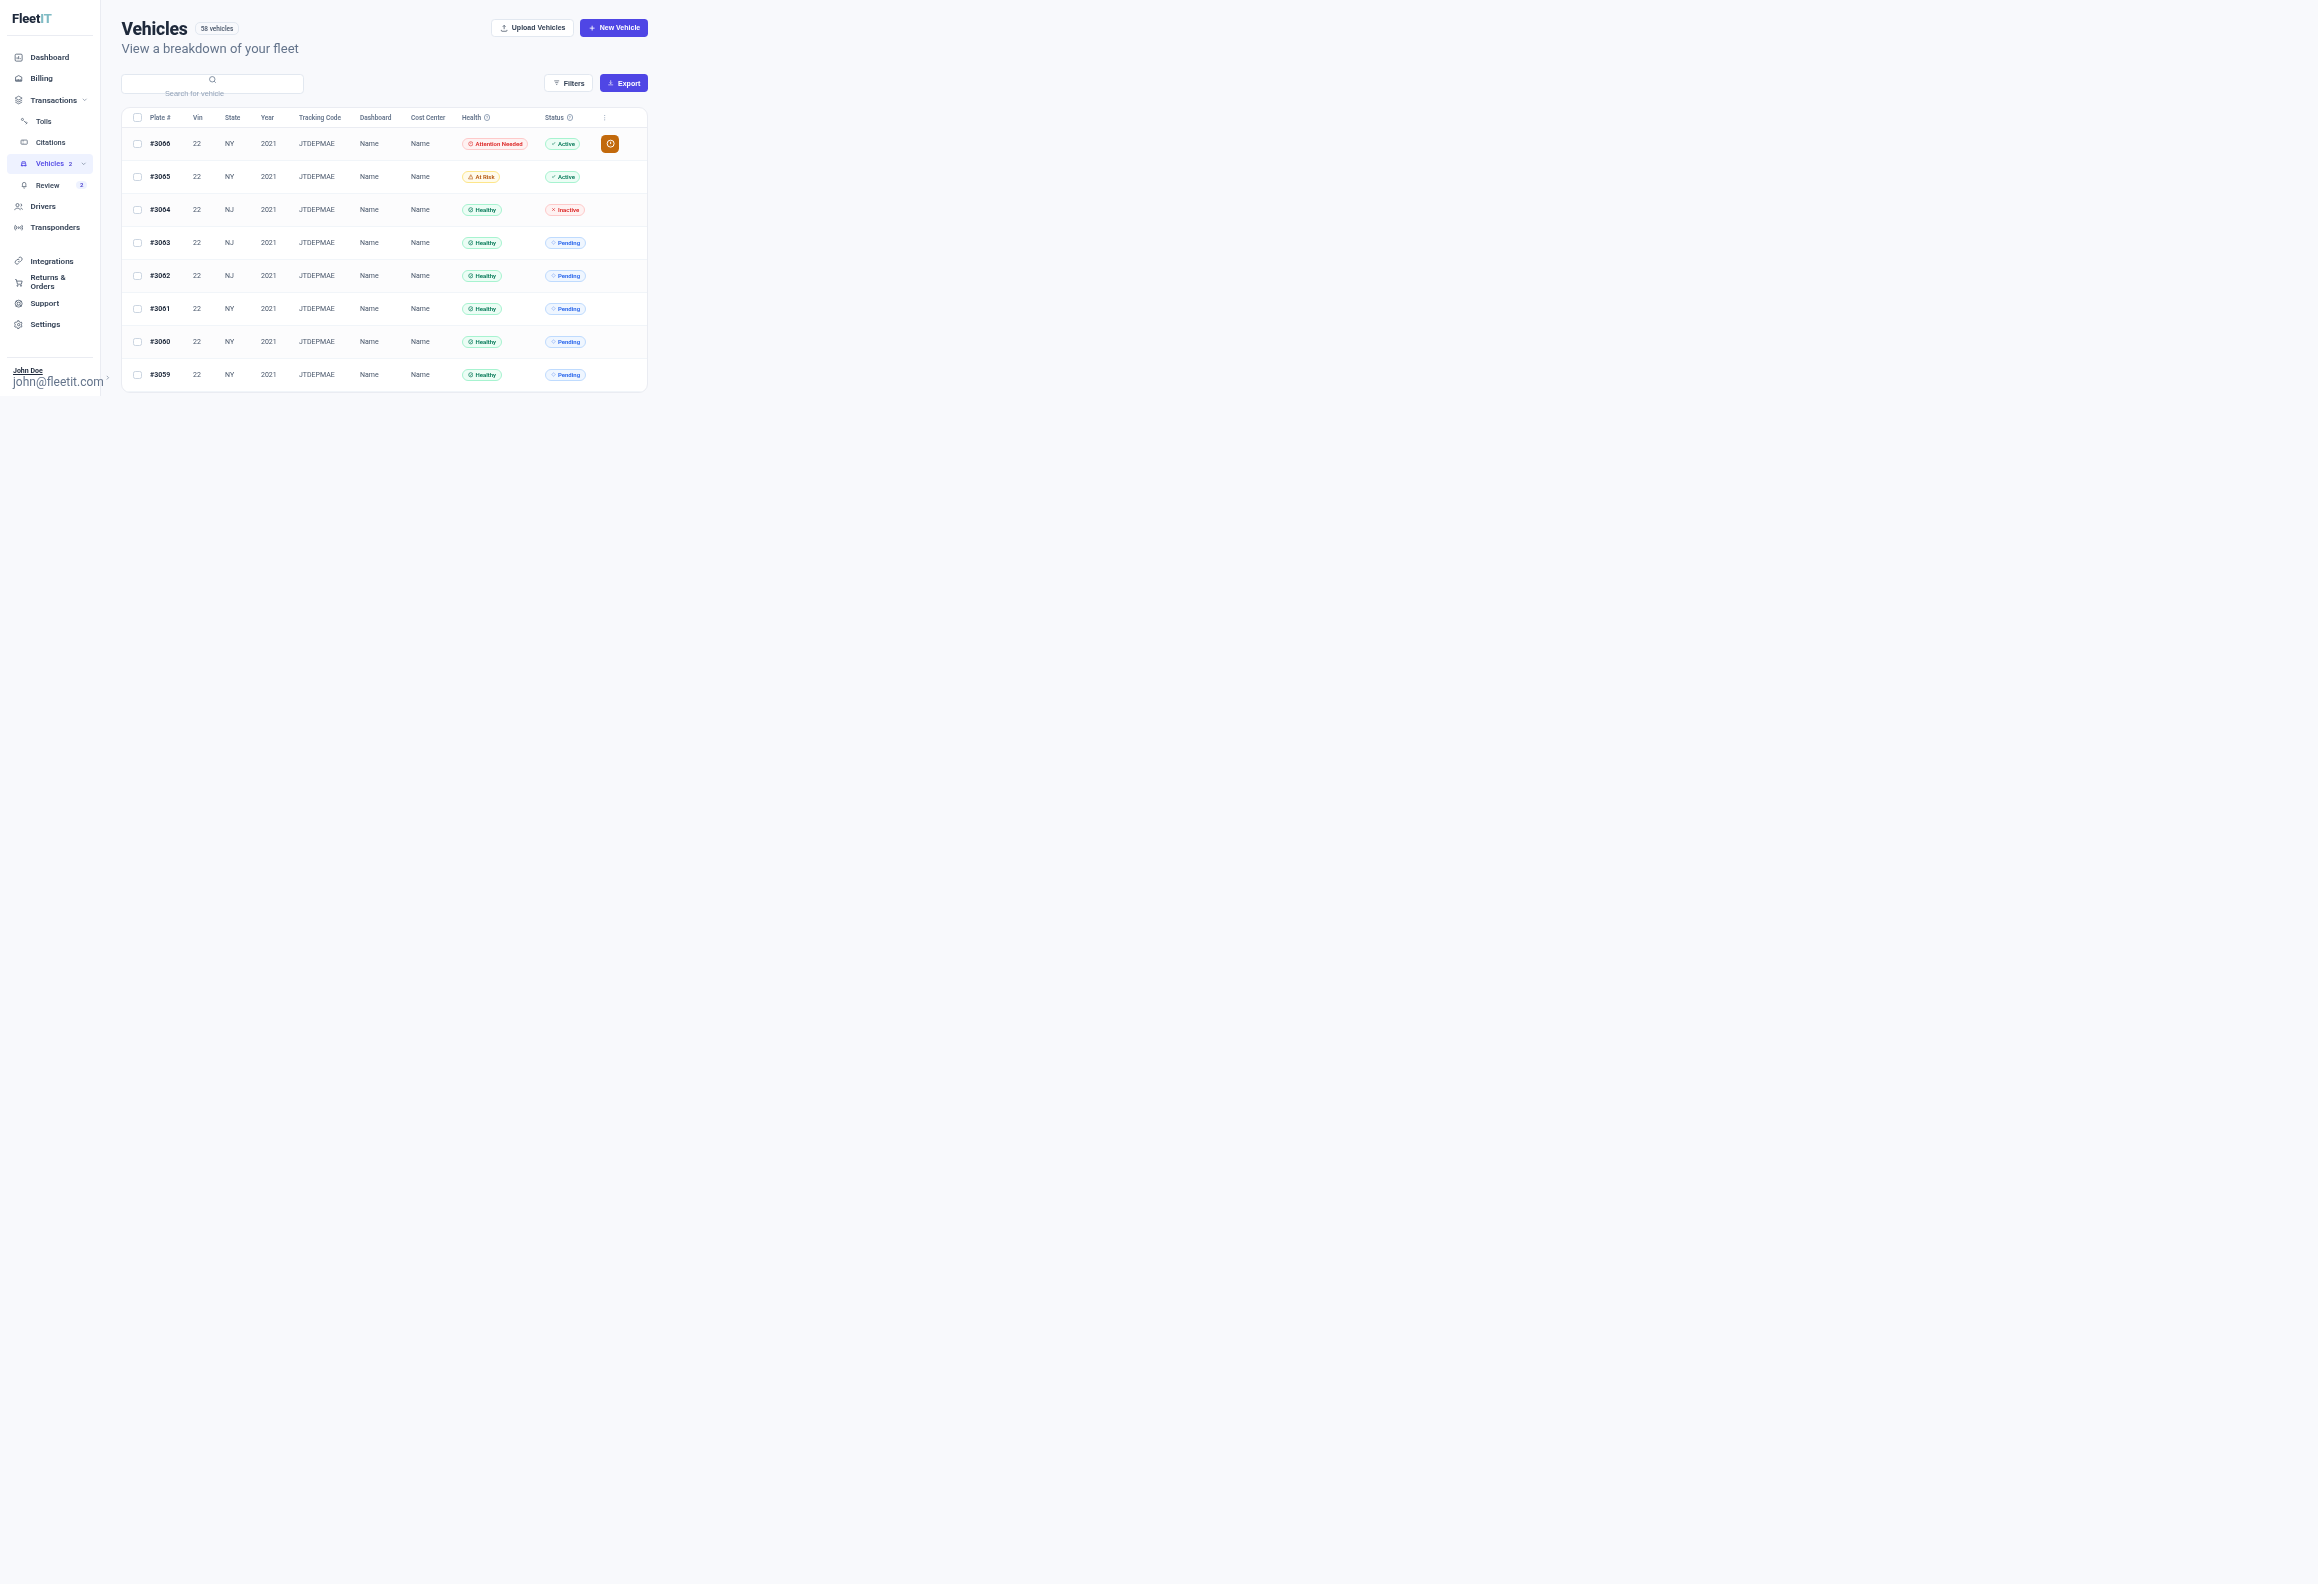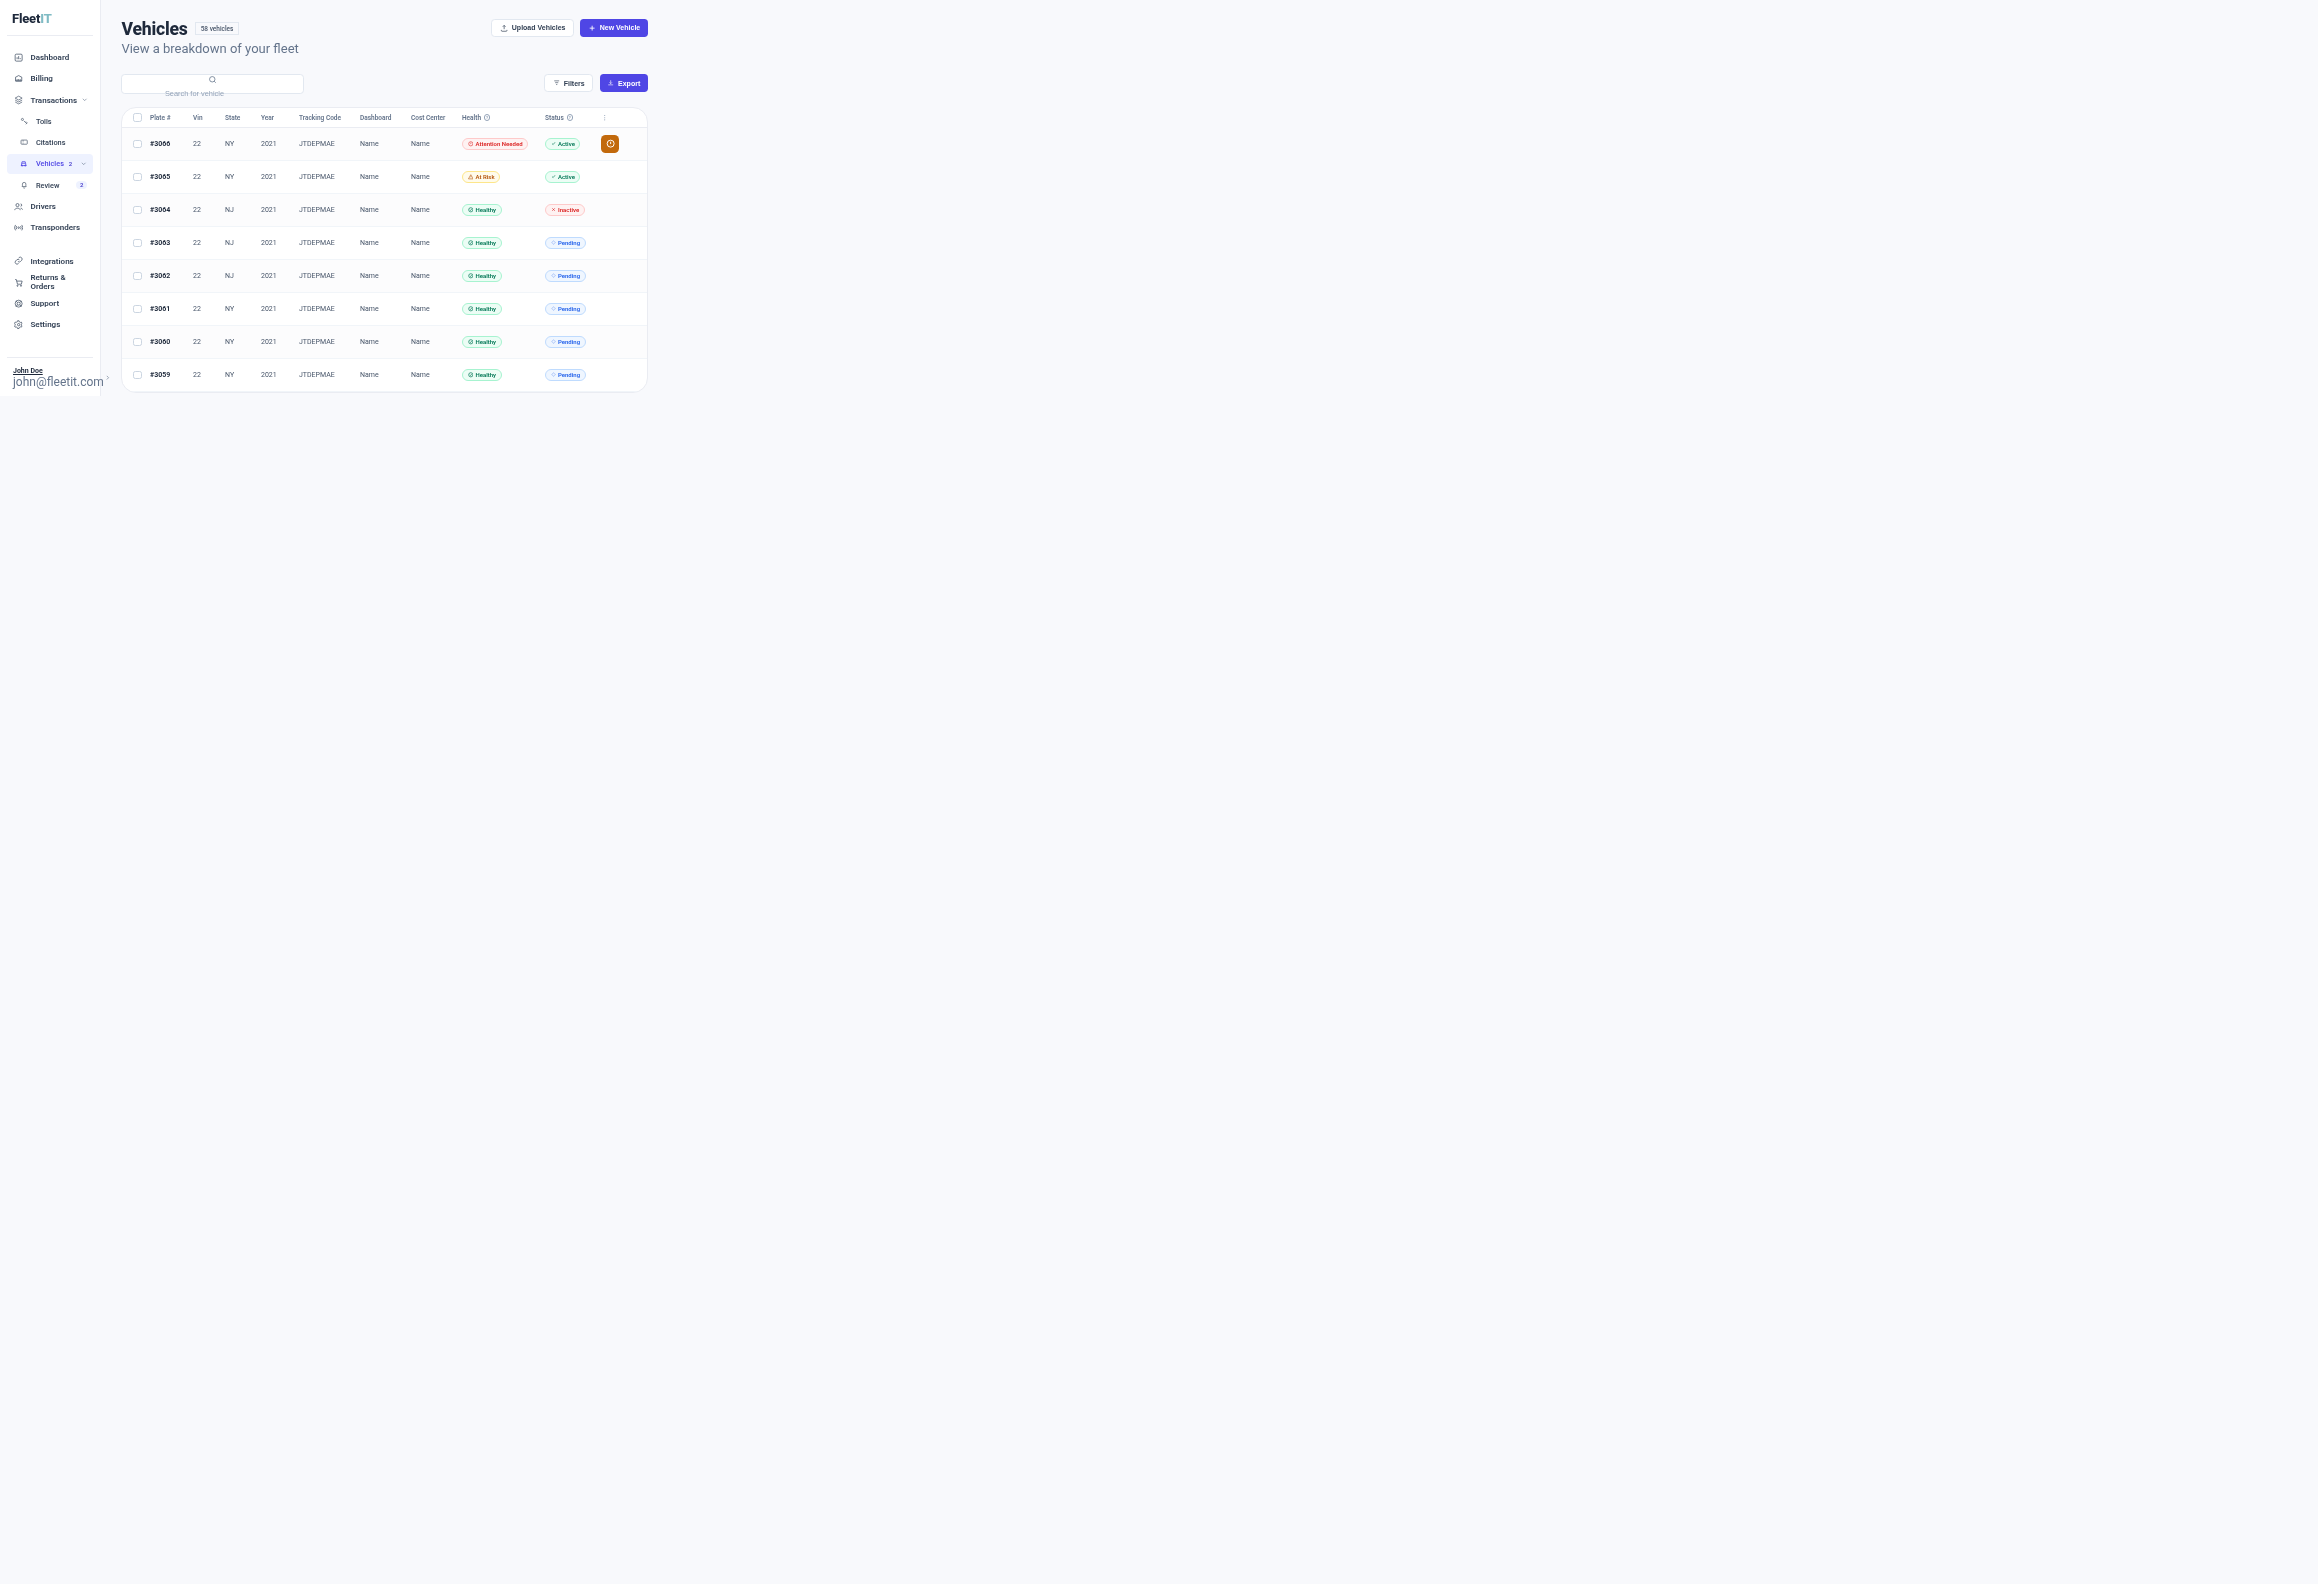--- a/index.html
+++ b/index.html
@@ -90,21 +90,21 @@
 .sidebar-footer .chev { margin-left:auto; color:#64748B; }
 
 
 .main { flex: 1; padding: 18.5px 20.4px 0 20.4px; overflow: hidden; display:flex; flex-direction:column; }
 .header-row { display: flex; align-items: flex-start; justify-content: space-between; }
 .title-wrap { display:flex; flex-direction:column; }
 .title-line { display: flex; align-items: center; gap: 7.4px; }
 .page-title { font-size: 17.6px; font-weight: 800; letter-spacing: -0.2px; color:#1E293B;}
 .chip {
   border: 0.5px solid #E2E8F0;
-  border-radius: 0;
+  border-radius: 5px;
   padding: 1.9px 4.6px;
   font-size: 6.5px;
   color: #475569;
   font-weight: 500;
 }
 .page-sub { font-size: 13px; color:#64748B; margin-top: 2.8px; }
 
 .btn-row { display:flex; gap:6.5px; }
 .btn {
   height: 18.5px;
@@ -131,21 +131,21 @@
 .search-wrap input {
   border:none; outline:none; font-size:7.4px; color:#334155; flex:1; background:transparent;
 }
 .search-wrap input::placeholder { color:#94A3B8; }
 
 
 .table-card {
   margin-top: 13px;
   background:#FFFFFF;
   border:0.5px solid #EAECF2;
-  border-radius:15px;
+  border-radius:9px;
   overflow:hidden;
 }
 .thead, .trow {
   display:grid;
   grid-template-columns: 23px 43px 32px 36px 38px 61px 51px 51px 83px 56px 19.5px;
   align-items:center;
   padding: 0 4.6px;
 }
 .thead { height: 19.5px; font-size:6.5px; color:#64748B; font-weight:600; border-bottom:0.5px solid #EAECF2; }
 .thead .hcell { display:flex; align-items:center; gap:2.8px; }

